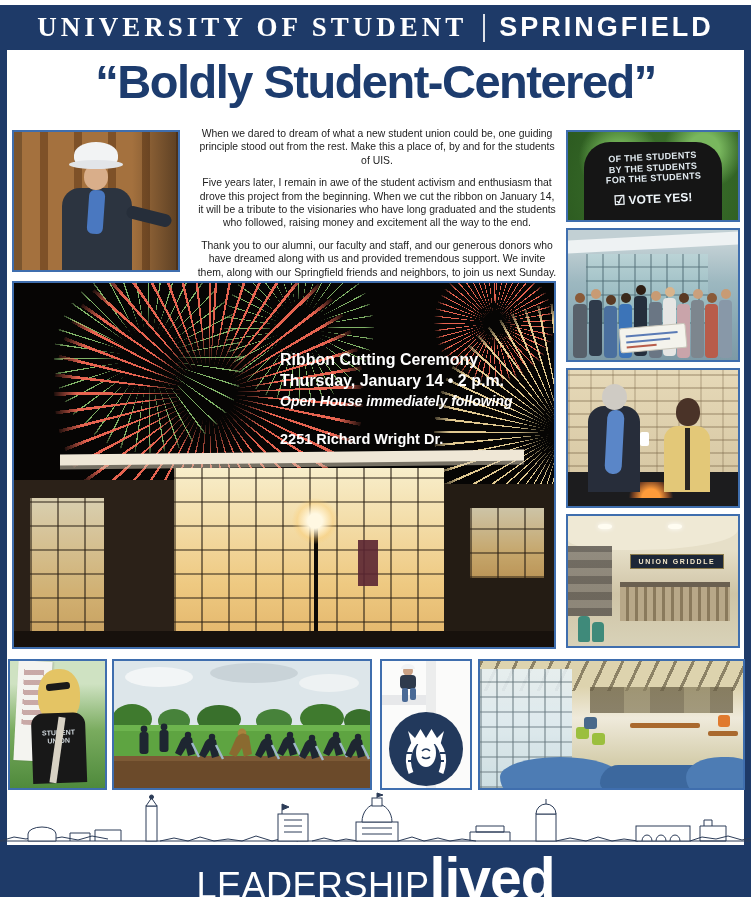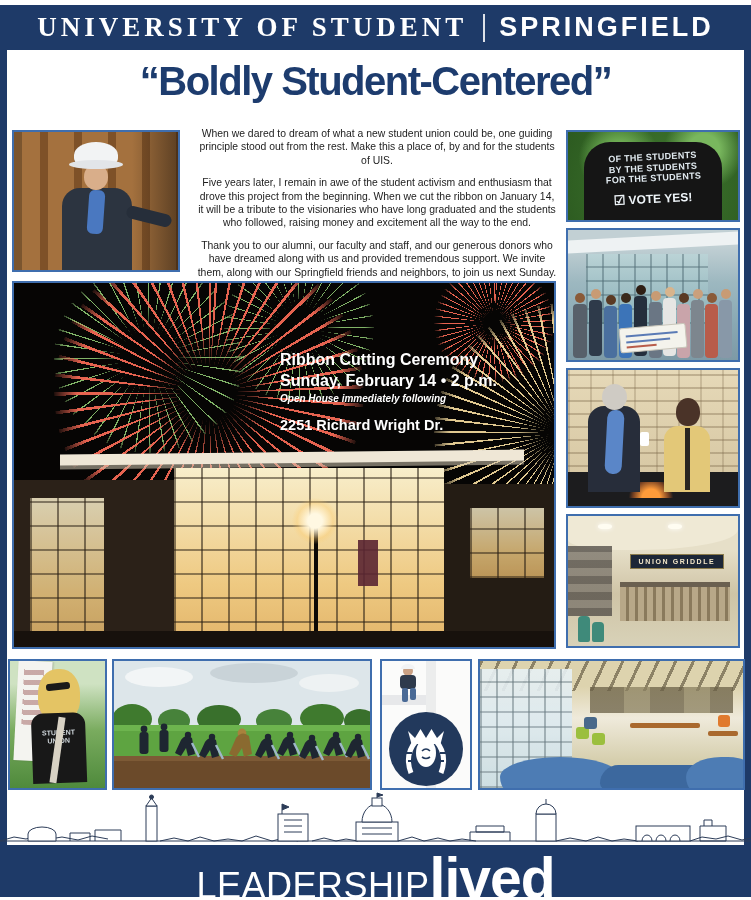--- a/index.html
+++ b/index.html
@@ -14,21 +14,21 @@
   
   #top-banner{left:0;right:0;top:5px;height:45px;background:#1e3a68;
               display:flex;align-items:center;justify-content:center;}
   #univ-name{color:#fff;font-family:"Liberation Serif",serif;font-weight:bold;
              font-size:27px;letter-spacing:4px;}
   #banner-divider{width:2px;height:28px;background:rgba(255,255,255,.85);margin:0 14px 0 16px;}
   #campus-name{color:#fff;font-weight:bold;font-size:27px;letter-spacing:3px;}
 
   
   #headline{left:0;right:0;top:52px;height:58px;display:flex;align-items:center;justify-content:center;}
-  #headline span{color:#1d3c6e;font-weight:bold;font-size:40px;letter-spacing:-1.5px;}
+  #headline span{color:#1d3c6e;font-weight:bold;font-size:47px;letter-spacing:-1.5px;}
 
   
   .photo{border:2px solid #3f6eae;overflow:hidden;background:#ddd;}
 
   
   #portrait{left:12px;top:130px;width:168px;height:142px;
     background:
       linear-gradient(90deg, rgba(0,0,0,.25) 0 8px, rgba(0,0,0,0) 8px),
       repeating-linear-gradient(90deg,#a4713e 0 26px,#7e5128 26px 34px),
       #8a5c33;}
@@ -64,22 +64,22 @@
     -webkit-mask:radial-gradient(circle,rgba(0,0,0,0) 0 20%,#000 40% 62%,rgba(0,0,0,0) 75%);
             mask:radial-gradient(circle,rgba(0,0,0,0) 0 20%,#000 40% 62%,rgba(0,0,0,0) 75%);}
   .burst.gold{background:repeating-conic-gradient(from 0deg,rgba(248,222,160,.9) 0 1.1deg,rgba(0,0,0,0) 1.1deg 6deg);
     -webkit-mask:radial-gradient(circle,rgba(0,0,0,0) 0 8%,#000 26% 62%,rgba(0,0,0,0) 74%);
             mask:radial-gradient(circle,rgba(0,0,0,0) 0 8%,#000 26% 62%,rgba(0,0,0,0) 74%);}
   #yai-title{position:absolute;left:28px;top:12px;color:#fff;font-weight:bold;font-size:55px;
       letter-spacing:-2px;white-space:nowrap;
       text-shadow:0 0 10px #4a90d9,0 0 3px #7ab4e8;}
   #invite-block{position:absolute;left:266px;top:66px;color:#fff;}
   #invite-block .big{font-weight:bold;font-size:16px;line-height:21px;}
-  #invite-block .note{font-weight:bold;font-style:italic;font-size:10px;margin-top:2px;}
-  #invite-block .addr{font-weight:bold;font-size:14.5px;margin-top:13px;}
+  #invite-block .note{font-weight:bold;font-style:italic;font-size:14px;margin-top:2px;}
+  #invite-block .addr{font-weight:bold;font-size:14.5px;margin-top:22px;}
   
   #building{position:absolute;left:0;right:0;bottom:0;height:195px;}
   #roof{position:absolute;left:46px;right:30px;top:0;height:11px;background:#efe7d6;
       box-shadow:0 4px 0 rgba(214,202,180,.55);transform:skewY(-.6deg);}
   .wallL{position:absolute;left:0;width:162px;top:28px;bottom:0;background:#2b2118;}
   .wallR{position:absolute;right:0;width:112px;top:32px;bottom:0;background:#241c14;}
   .glass{background:
       repeating-linear-gradient(90deg,rgba(42,32,20,.55) 0 2px,rgba(0,0,0,0) 2px 27px),
       repeating-linear-gradient(0deg,rgba(42,32,20,.5) 0 2px,rgba(0,0,0,0) 2px 24px),
       linear-gradient(#f8eecb,#eec981 65%,#e2b469);}
@@ -301,21 +301,21 @@
     <div class="glass" id="glass-left"></div>
     <div class="glass" id="glass-main"></div>
     <div class="glass" id="glass-right"></div>
     <div id="pole-banner"></div>
     <div id="lamp-post"></div>
     <div id="lamp-glow"></div>
     <div id="ground"></div>
   </div>
   <div id="invite-block">
     <div class="big">Ribbon Cutting Ceremony</div>
-    <div class="big">Sunday, February 14 • 2 p.m.</div>
+    <div class="big">Thursday, January 14 • 2 p.m.</div>
     <div class="note">Open House immediately following</div>
     <div class="addr">2251 Richard Wright Dr.</div>
   </div>
 </div>
 
 <div class="abs photo" id="photo-girl">
   <div id="girl-banner">
       <i></i>
     </div>
   <div id="girl-hair"></div>

